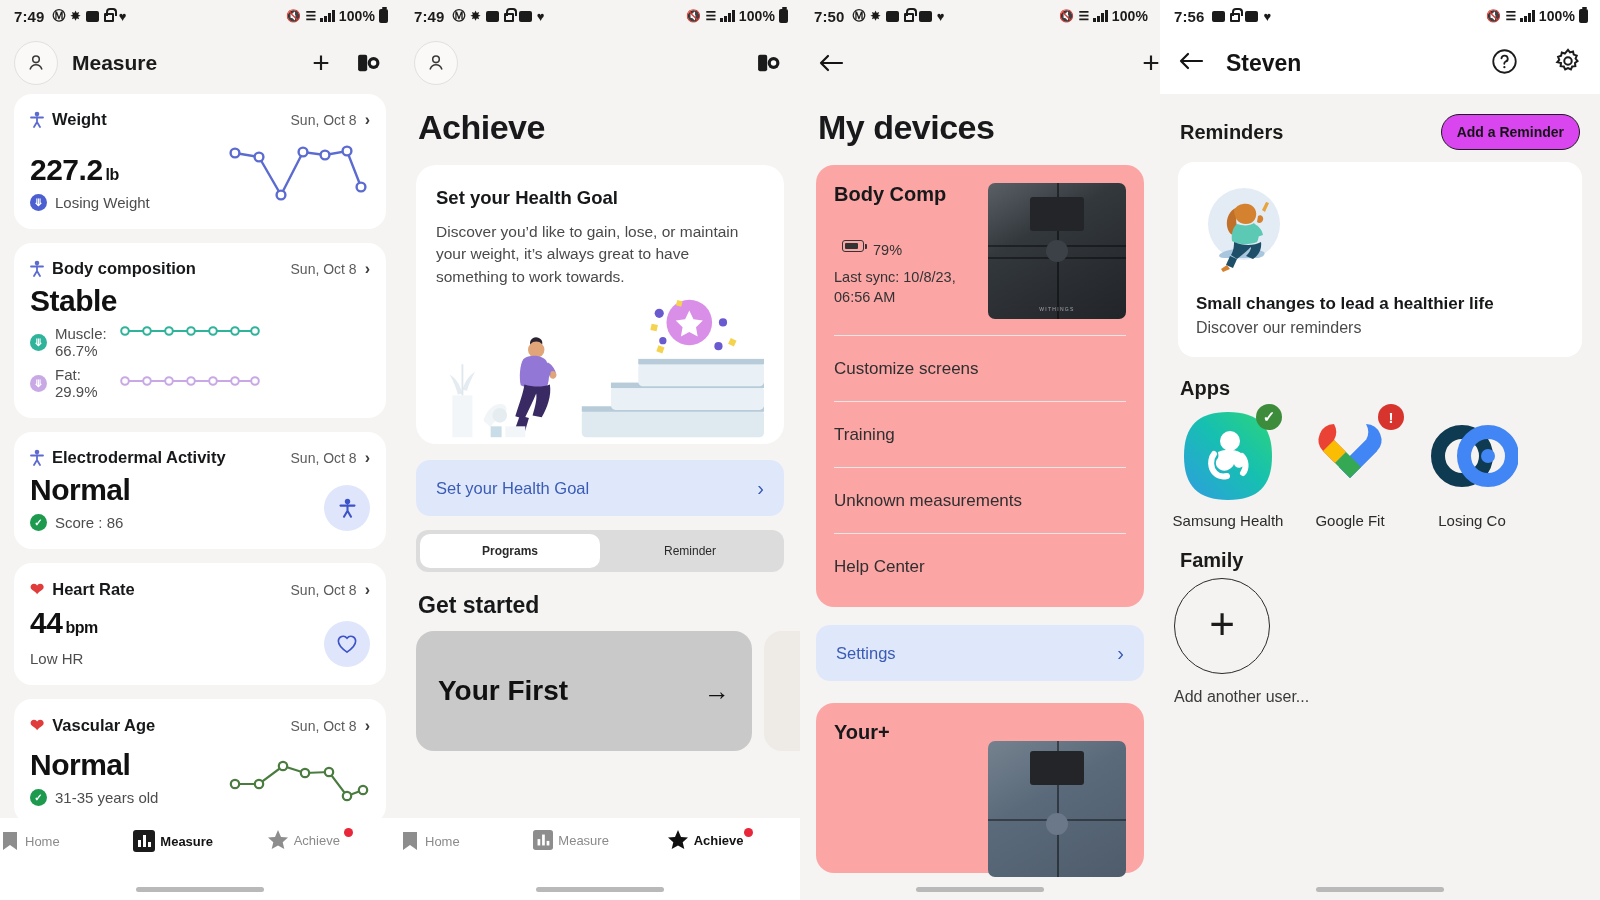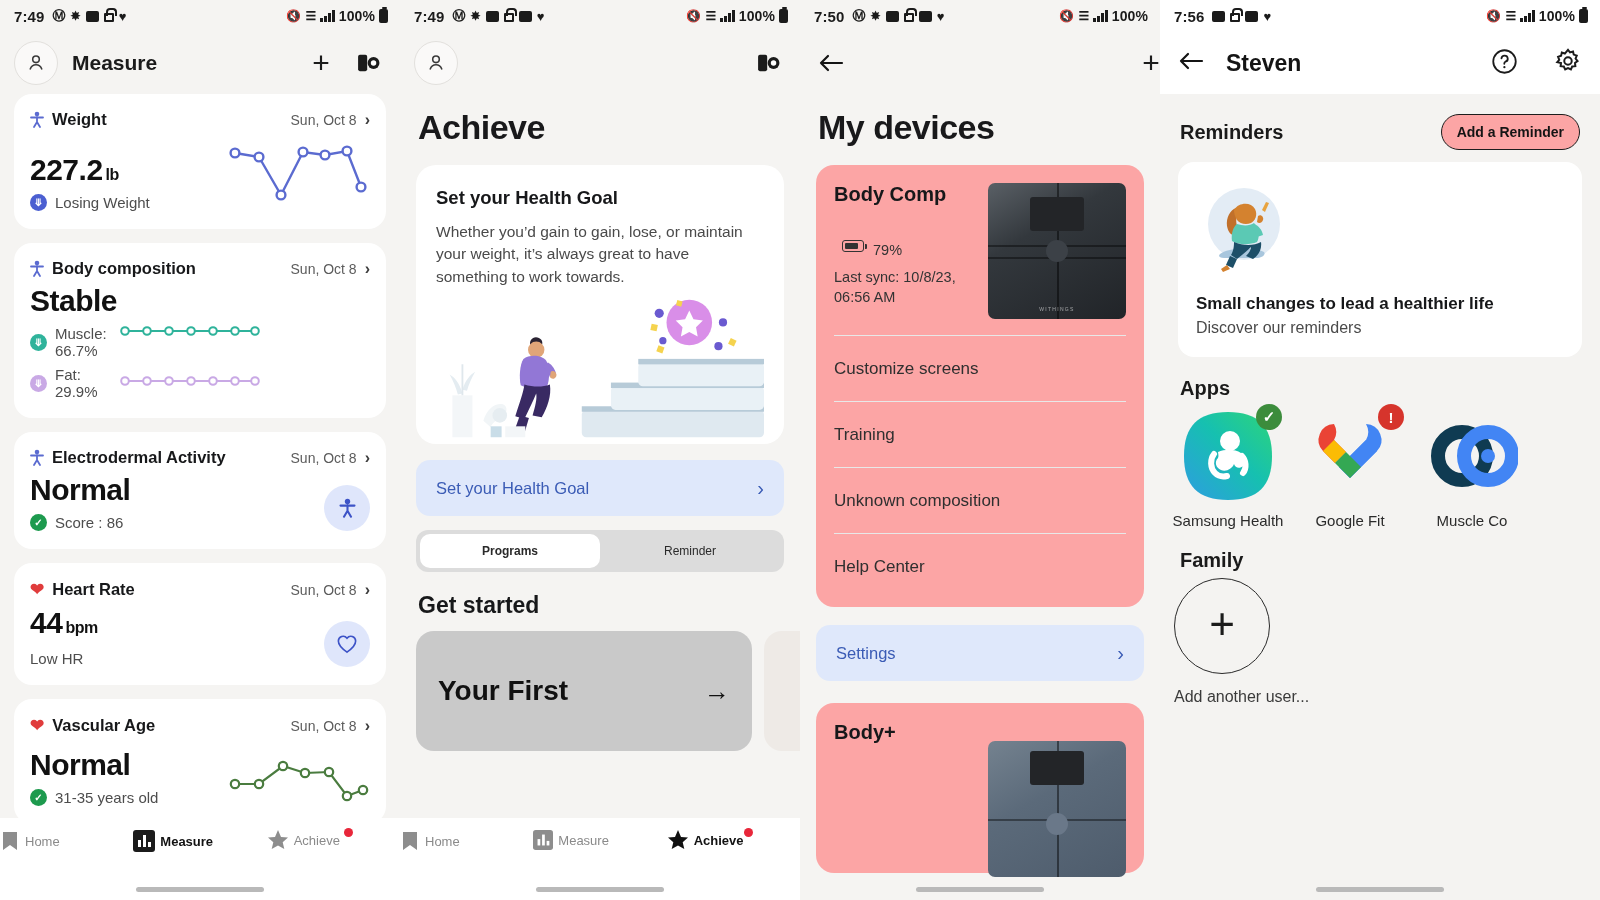--- a/index.html
+++ b/index.html
@@ -131,21 +131,21 @@
                  display: flex; align-items: center; justify-content: space-between; padding: 0 20px; }
   .settingsbar span { color: #3a5bb5; font-size: 16.5px; }
 
   
   .p4 { background: #f4f3f1; }
   .p4hdr { background: #fff; height: 62px; display: flex; align-items: center; padding: 0 18px; gap: 22px; }
   .p4title { font-size: 23px; font-weight: 700; color: #141414; }
   .secrow { display: flex; align-items: center; justify-content: space-between; padding: 20px 20px 12px 20px; }
   .secrow h2 { font-size: 20px; font-weight: 700; color: #1a1a1a; }
   .pillbtn { border: 1.4px solid #1d1d1d; border-radius: 18px; height: 30px; padding: 17px 15px;
-             display: flex; align-items: center; font-size: 14px; font-weight: 700; color: #141414; background: #fca5a5;}
+             display: flex; align-items: center; font-size: 14px; font-weight: 700; color: #141414; background: #d946ef;}
   .remcard { background: #fff; border-radius: 16px; margin: 0 18px; padding: 18px 18px 20px 18px; }
   .remcard h3 { font-size: 17px; font-weight: 700; color: #17181a; margin-top: 14px; }
   .remcard p { font-size: 16px; color: #4a4a4a; margin-top: 5px; }
   .appsrow { display: flex; gap: 26px; padding: 4px 20px 0 20px; }
   .appitem { width: 96px; display: flex; flex-direction: column; align-items: center; gap: 10px; position: relative; flex: none;}
   .appicon { width: 92px; height: 92px; position: relative; }
   .applabel { font-size: 15px; color: #2b2b2b; white-space: nowrap; }
   .appbadge { position: absolute; top: -6px; right: -8px; width: 26px; height: 26px; border-radius: 50%;
               display: flex; align-items: center; justify-content: center; color: #fff; font-size: 15px; font-weight: 700; }
   .addcircle { width: 96px; height: 96px; border-radius: 50%; border: 1.4px solid #2a2a2a;
@@ -450,21 +450,21 @@
             <circle cx="18" cy="11" r="6.5" fill="#1b1b1b"></circle>
             <circle cx="18" cy="11" r="3" fill="#fff"></circle>
           </svg>
       </div>
     </div>
 
     <div class="page-title">Achieve</div>
 
     <div class="goalcard">
       <h3>Set your Health Goal</h3>
-      <p>Whether you’d gain to gain, lose, or maintain your weight, it’s always great to have something to work towards.</p>
+      <p>Discover you’d like to gain, lose, or maintain your weight, it’s always great to have something to work towards.</p>
       <div class="illus">
         <svg width="100%" height="152" viewBox="0 0 360 152">
 
           <rect x="160" y="122" width="200" height="30" rx="5" fill="#dfe9f0"></rect>
           <rect x="160" y="118" width="200" height="6" fill="#b7cbd8"></rect>
           <rect x="192" y="96" width="168" height="26" rx="5" fill="#e9f1f6"></rect>
           <rect x="192" y="92" width="168" height="6" fill="#b7cbd8"></rect>
           <rect x="222" y="70" width="138" height="26" rx="5" fill="#e9f1f6"></rect>
           <rect x="222" y="66" width="138" height="6" fill="#b7cbd8"></rect>
 
@@ -603,32 +603,32 @@
           <div class="vline"></div>
           <div class="hline" style="top:62px"></div>
           <div class="hline" style="top:74px"></div>
           <div class="disp"></div>
           <div class="knob" style="top:57px"></div>
           <div class="brand">WITHINGS</div>
         </div>
       </div>
       <div class="devlink" style="margin-top:16px">Customize screens</div>
       <div class="devlink">Training</div>
-      <div class="devlink">Unknown composition</div>
+      <div class="devlink">Unknown measurements</div>
       <div class="devlink">Help Center</div>
     </div>
 
     <div class="settingsbar">
       <span>Settings</span>
       <span style="color:#3a5bb5;font-size:20px">›</span>
     </div>
 
     <div class="devcard" style="margin-top:22px;height:170px">
       <div class="devhead">
-        <div class="devname">Body+</div>
+        <div class="devname">Your+</div>
         <div class="scale-img scale-blue" style="margin-top:20px">
           <div class="vline"></div>
           <div class="disp" style="top:10px"></div>
           <div class="hline" style="top:78px"></div>
           <div class="knob" style="top:72px;background:#6a7889"></div>
         </div>
       </div>
     </div>
 
     <div class="homebar"></div>
@@ -747,21 +747,21 @@
       </div>
 
       <div class="appitem">
         <div class="appicon">
           <svg width="92" height="92" viewBox="0 0 92 92">
             <circle cx="36" cy="46" r="24" fill="none" stroke="#0f3b52" stroke-width="14"></circle>
             <circle cx="62" cy="46" r="24" fill="none" stroke="#4285f4" stroke-width="14"></circle>
             <circle cx="62" cy="46" r="7" fill="#4285f4"></circle>
           </svg>
         </div>
-        <span class="applabel">Muscle Co</span>
+        <span class="applabel">Losing Co</span>
       </div>
     </div>
 
     <div class="secrow" style="padding-bottom:0">
       <h2>Family</h2>
     </div>
     <div class="addcircle">
       <span class="addplus">+</span>
     </div>
     <div class="addlabel">Add another user...</div>

